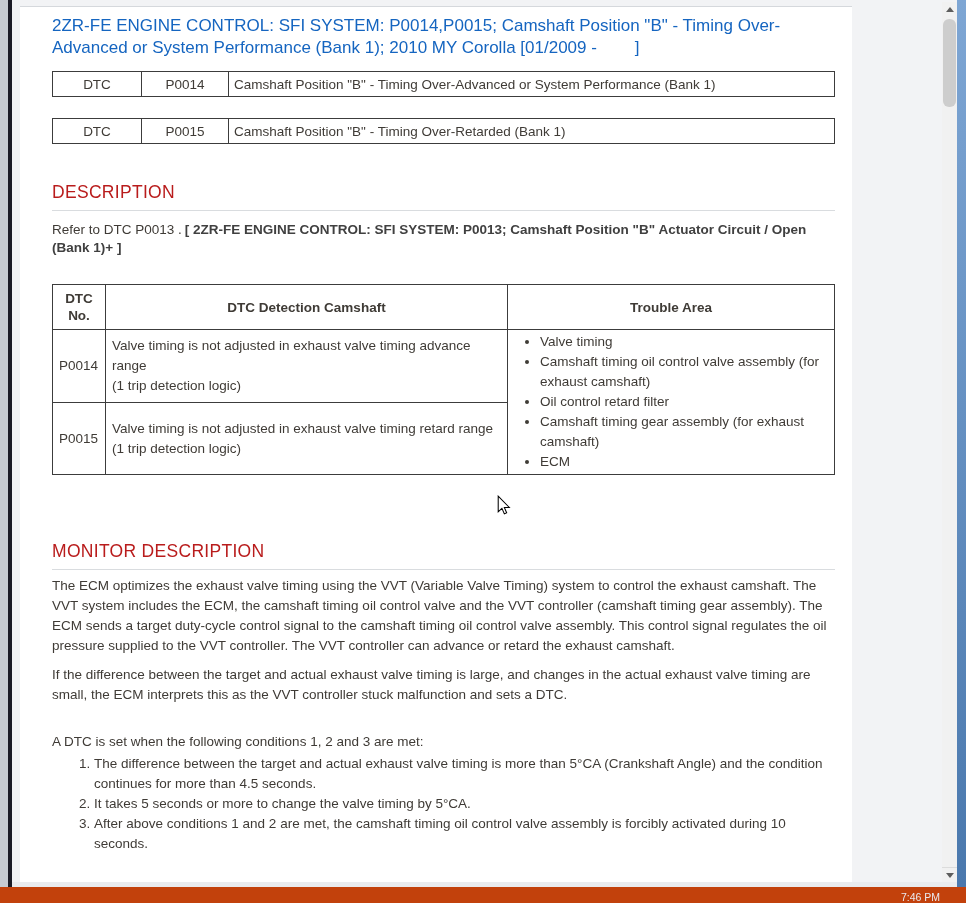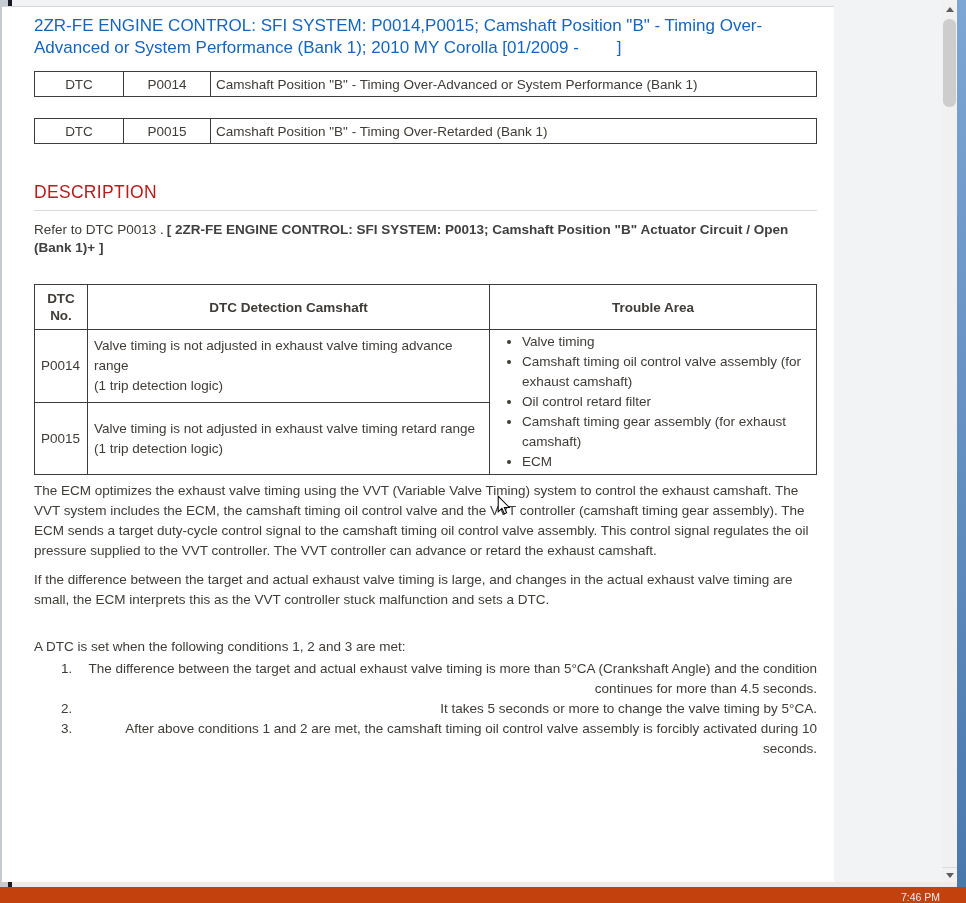--- a/index.html
+++ b/index.html
@@ -13,21 +13,21 @@
   .left-edge-outer { position: absolute; left: 0; top: 0; width: 8px; height: 887px; background: #c6cad1; }
   .left-edge-dark  { position: absolute; left: 8px; top: 0; width: 4px; height: 887px; background: #1b1b26; }
   .right-edge      { position: absolute; left: 957px; top: 0; width: 9px; height: 887px;
                      background: linear-gradient(180deg, #7ea6d4, #4a78ad); }
   .bottom-strip    { position: absolute; left: 12px; top: 882px; width: 945px; height: 5px; background: #e9ebee; z-index: 5; }
   .taskbar { position: absolute; left: 0; top: 887px; width: 966px; height: 19px; background: #c2410c;
              display: flex; align-items: center; justify-content: flex-end; z-index: 10; }
   .clock { color: #e9e9ef; font-size: 10.5px; padding-right: 26px; }
 
   
-  .doc-area { position: absolute; left: 2px; top: 6px; width: 832px; height: 876px;
+  .doc-area { position: absolute; left: 20px; top: 6px; width: 832px; height: 876px;
               background: #fff; border-top: 1px solid #d5d8dc; overflow: hidden; }
   .content { padding: 8px 17px 0 32px; color: #3f3b36; font-size: 13.5px; }
 
   .doc-title { margin: 0 0 12px 0; font-size: 17px; line-height: 22px; font-weight: normal;
                color: #1565c0; white-space: pre-wrap; }
 
   table { border-collapse: collapse; width: 100%; table-layout: fixed; }
   .dtc-table { margin-bottom: 21px; }
   .dtc-table td { border: 1px solid #3c3c3c; font-size: 13.5px; height: 25px; padding: 2px 5px; }
   .dtc-table .c1 { width: 89px; text-align: center; }
@@ -50,21 +50,21 @@
   .detect-table td { padding: 2px 6px; line-height: 20px; vertical-align: middle; }
   tr.row1 { height: 67px; }
   tr.row2 { height: 66px; }
   .cell-trouble { vertical-align: top; padding-top: 6px; }
   .trouble-list { margin: 0; padding-left: 26px; }
   .trouble-list li { line-height: 20px; }
 
   .body-par { margin: 6px 0 0 0; line-height: 20px; }
   .body-par.p2 { margin-top: 9px; }
   .example-block { margin-top: 27px; line-height: 20px; }
-  .cond-list { margin: 2px 0 0 0; padding-left: 42px; text-align: right; }
+  .cond-list { margin: 2px 0 0 0; padding-left: 42px; }
   .cond-list li { line-height: 20px; }
   .trip-notes { margin-top: 28px; }
   .trip-note { margin: 0; line-height: 20px; }
 
   
   .scrollbar { position: absolute; left: 942px; top: 2px; width: 15px; height: 880px; background: #f1f1f1; z-index: 6; }
   .scroll-btn { position: absolute; left: 0; width: 15px; height: 15px; background: #f1f1f1;
                 display: flex; align-items: center; justify-content: center; }
   .scroll-btn.up { top: 0; }
   .scroll-btn.down { bottom: 0; border-top: 1px solid #dcdcdc; }
@@ -137,20 +137,21 @@
       <tr class="row2">
         <td>P0015</td>
         <td>
           <div>Valve timing is not adjusted in exhaust valve timing retard range</div>
           <div>(1 trip detection logic)</div>
         </td>
       </tr>
       </tbody>
     </table>
 
+    <h2 class="section-heading monitor">MONITOR DESCRIPTION</h2>
 
     <p class="body-par">The ECM optimizes the exhaust valve timing using the VVT (Variable Valve Timing) system to control the exhaust camshaft. The VVT system includes the ECM, the camshaft timing oil control valve and the VVT controller (camshaft timing gear assembly). The ECM sends a target duty-cycle control signal to the camshaft timing oil control valve assembly. This control signal regulates the oil pressure supplied to the VVT controller. The VVT controller can advance or retard the exhaust camshaft.</p>
     <p class="body-par p2">If the difference between the target and actual exhaust valve timing is large, and changes in the actual exhaust valve timing are small, the ECM interprets this as the VVT controller stuck malfunction and sets a DTC.</p>
 
     <div class="example-block">
       <div>A DTC is set when the following conditions 1, 2 and 3 are met:</div>
     </div>
 
     <ol class="cond-list">
       <li>The difference between the target and actual exhaust valve timing is more than 5°CA (Crankshaft Angle) and the condition continues for more than 4.5 seconds.</li>

